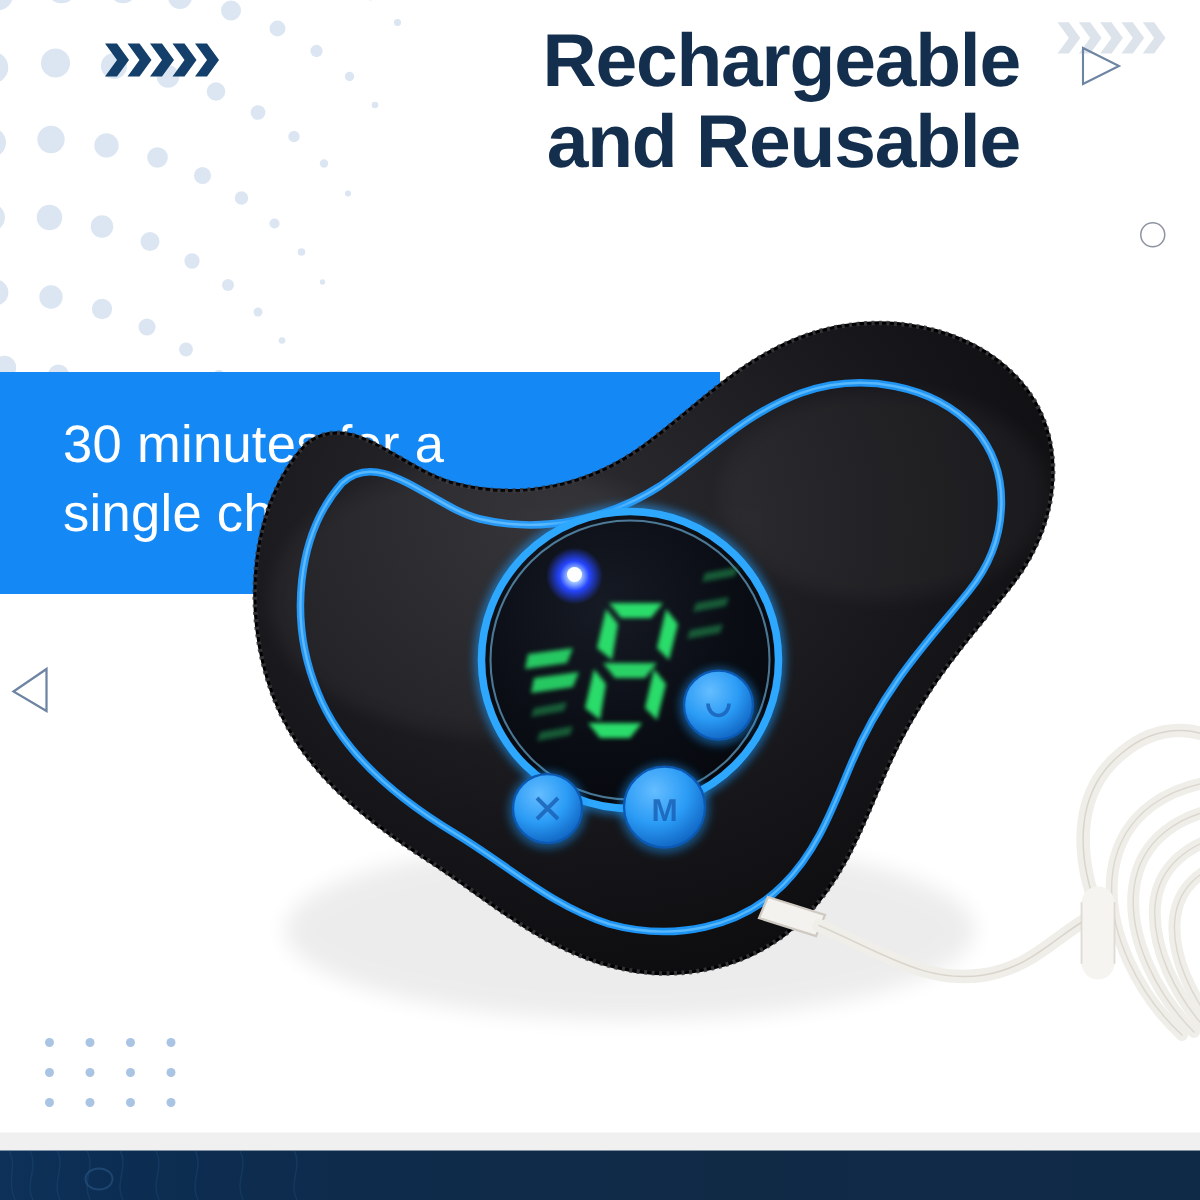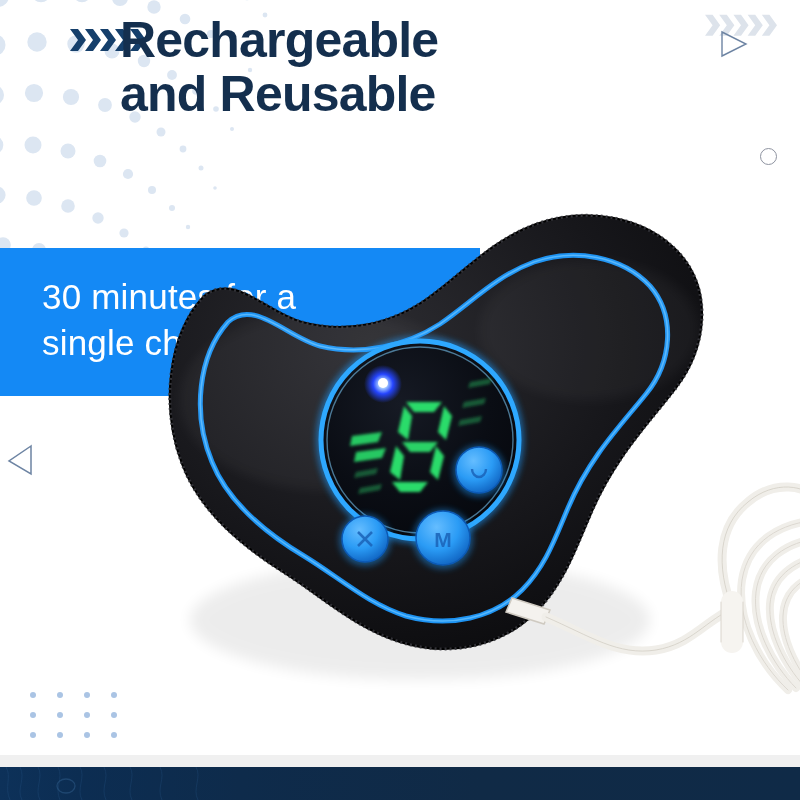--- a/index.html
+++ b/index.html
@@ -21,21 +21,21 @@
 
   
   .tri-right{position:absolute;left:719px;top:30px;width:30px;height:28px;}
   .tri-left{position:absolute;left:6px;top:443px;width:28px;height:34px;}
   .circle-outline{position:absolute;left:760px;top:148px;width:15px;height:15px;
      border:1.4px solid #8e93a0;border-radius:50%;}
 
   
   .title{
     position:absolute;left:120px;top:14px;width:560px;
-    text-align:left;color:#142f4e;
+    text-align:right;color:#142f4e;
     font-size:50px;line-height:1.07;font-weight:bold;letter-spacing:-0.8px;
   }
   .title .l2{display:block;}
 
   
   .banner{
     position:absolute;left:0;top:248px;width:480px;height:148px;
     background:#1489f5;
   }
   .banner-text{

